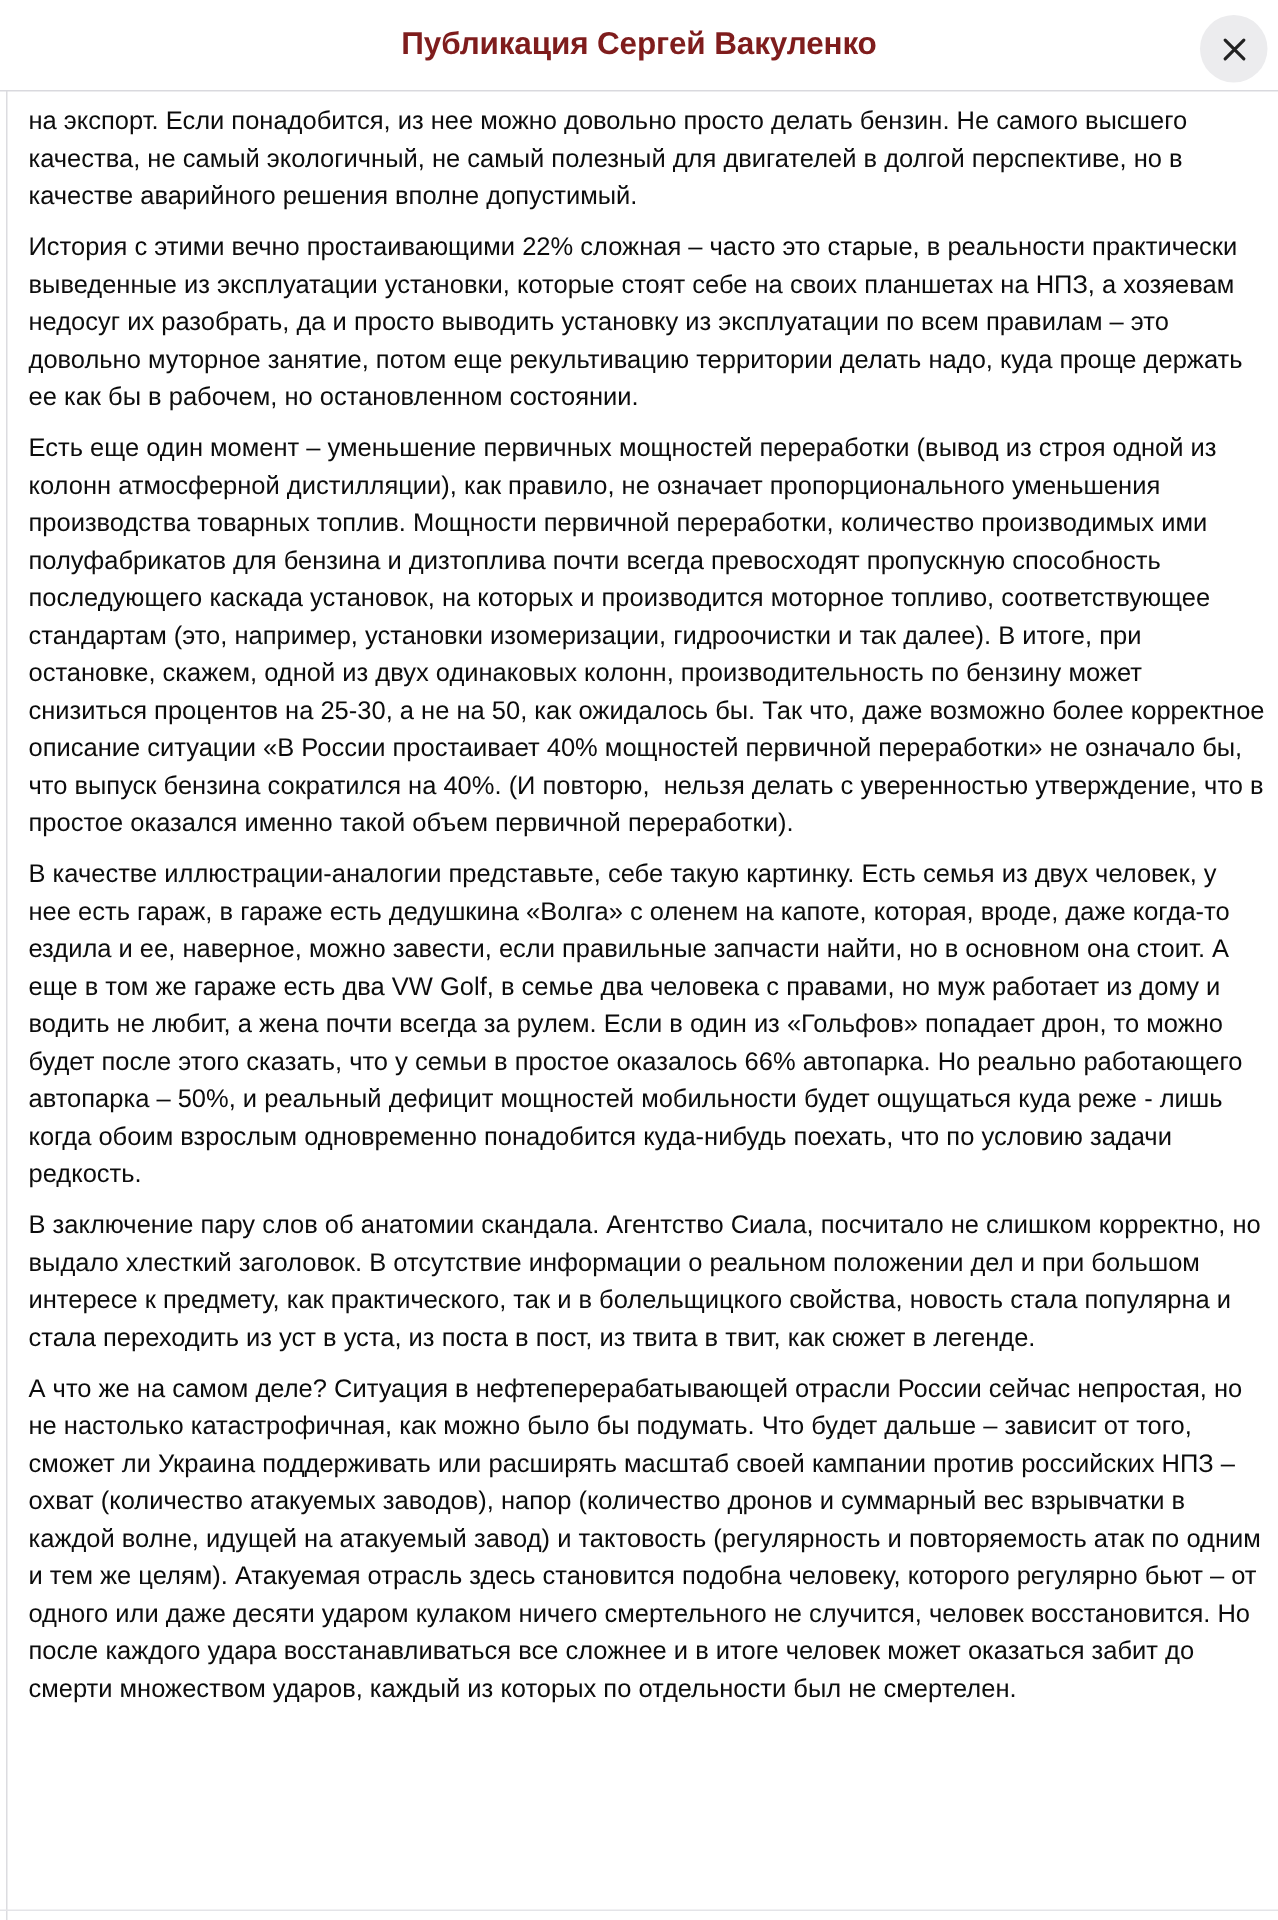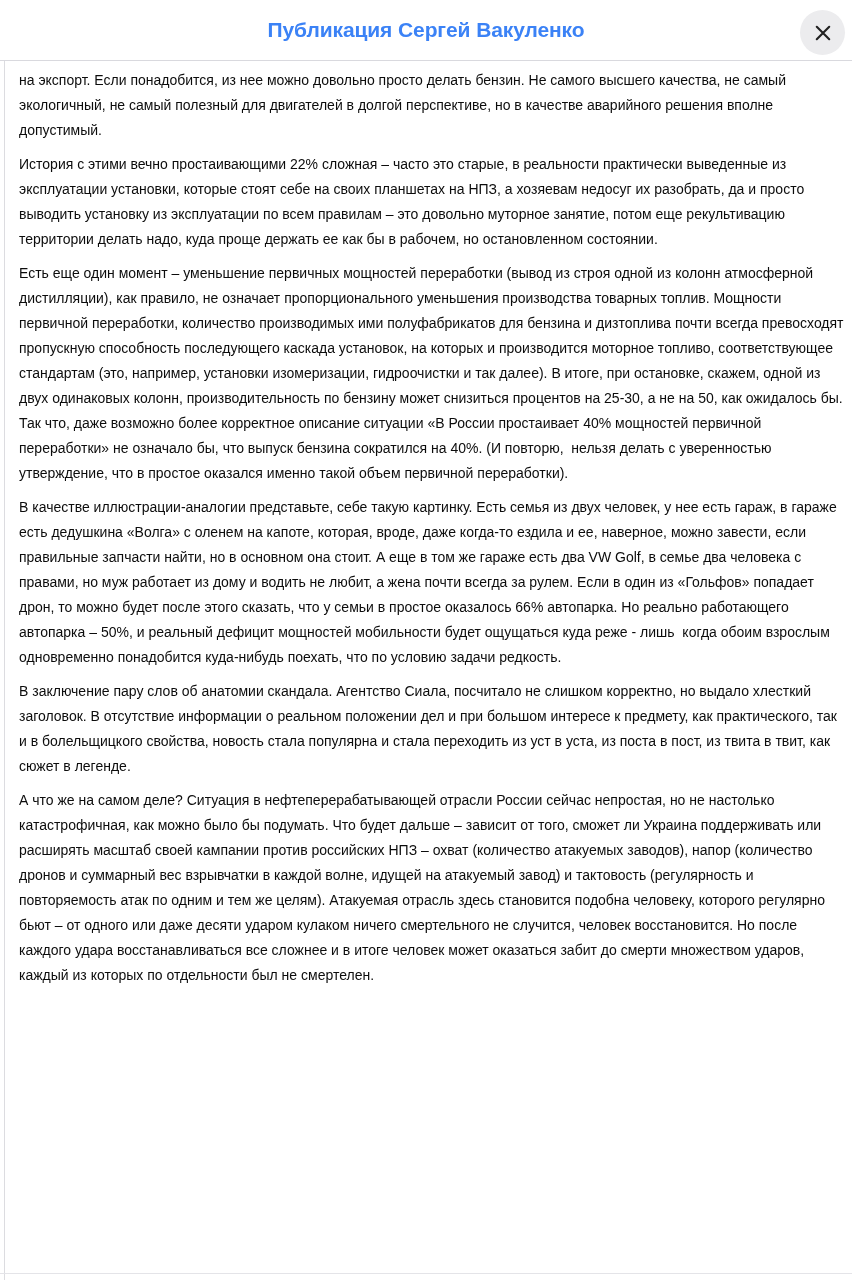--- a/index.html
+++ b/index.html
@@ -32,21 +32,21 @@
     height: 60px;
     display: flex;
     align-items: center;
     justify-content: center;
     background: #ffffff;
   }
   h1.modal-title {
     margin: 0;
     font-size: 21px;
     font-weight: 700;
-    color: #3b82f6;
+    color: #7f1d1d;
     letter-spacing: -0.1px;
     white-space: nowrap;
   }
   .close-btn {
     position: absolute;
     top: 10px;
     right: 7px;
     width: 45px;
     height: 45px;
     border: none;
@@ -78,21 +78,21 @@
     position: absolute;
     left: 0;
     top: 61px;
     width: 852px;
     height: 1212px;
     padding: 7px 8px 0 19px;
     overflow: hidden;
   }
   main.article p {
     margin: 0 0 9px 0;
-    font-size: 14px;
+    font-size: 17px;
     line-height: 25px;
     font-weight: 400;
     color: #0c0c0c;
     white-space: pre-wrap;
     text-align: left;
   }
 </style>
 </head>
 <body>
 

